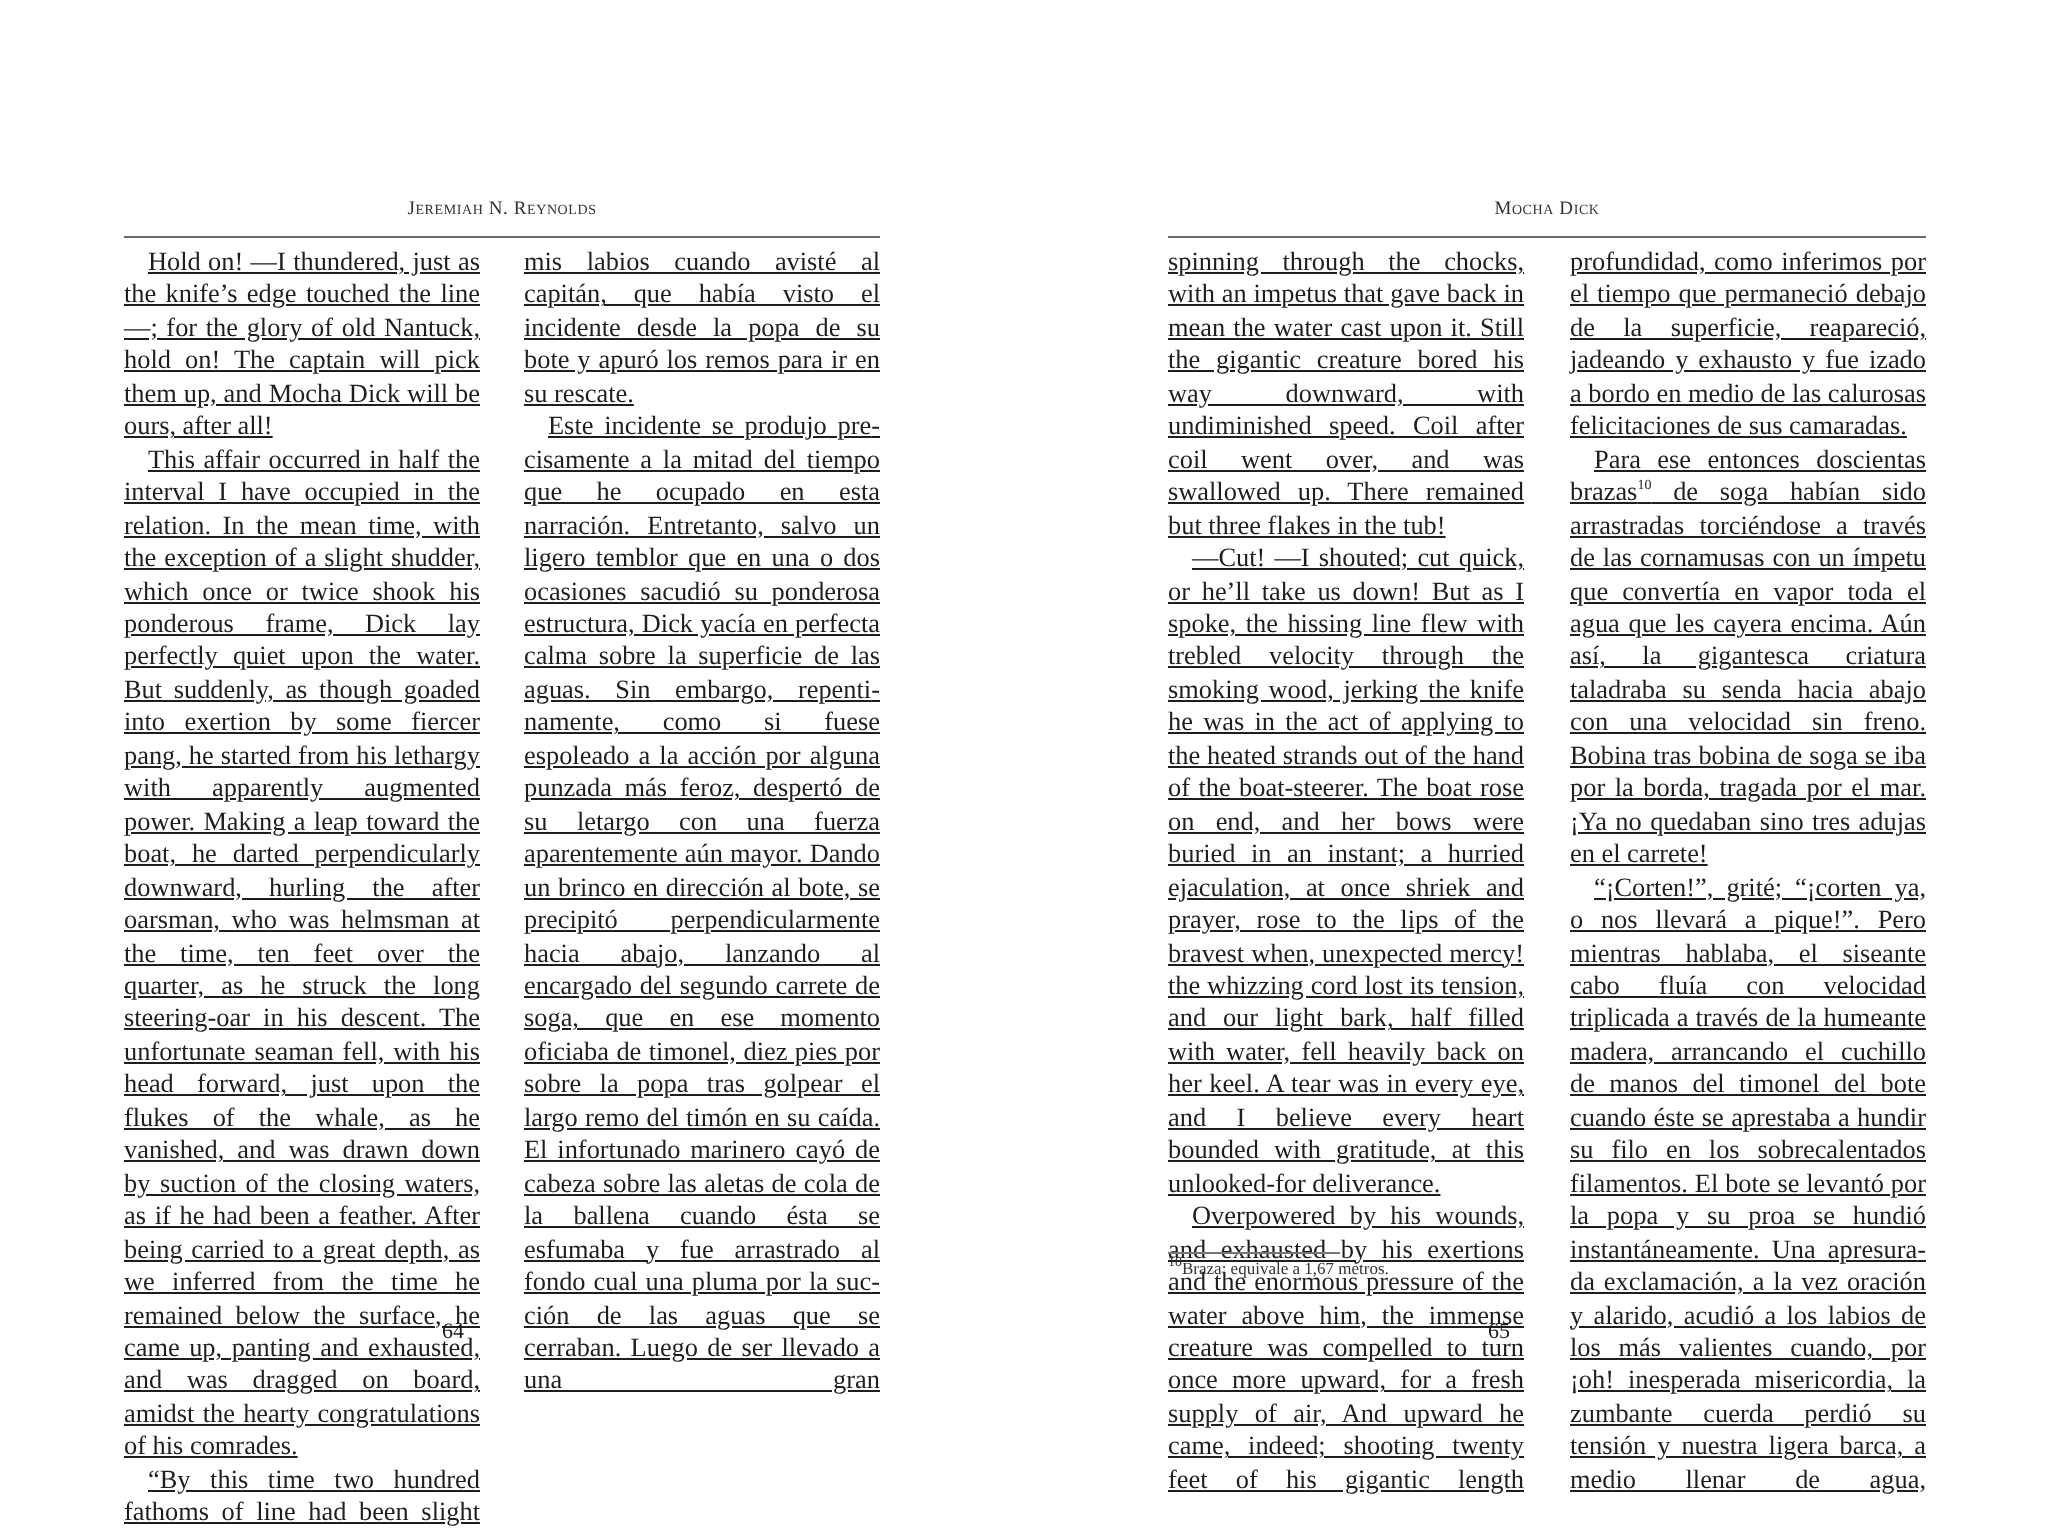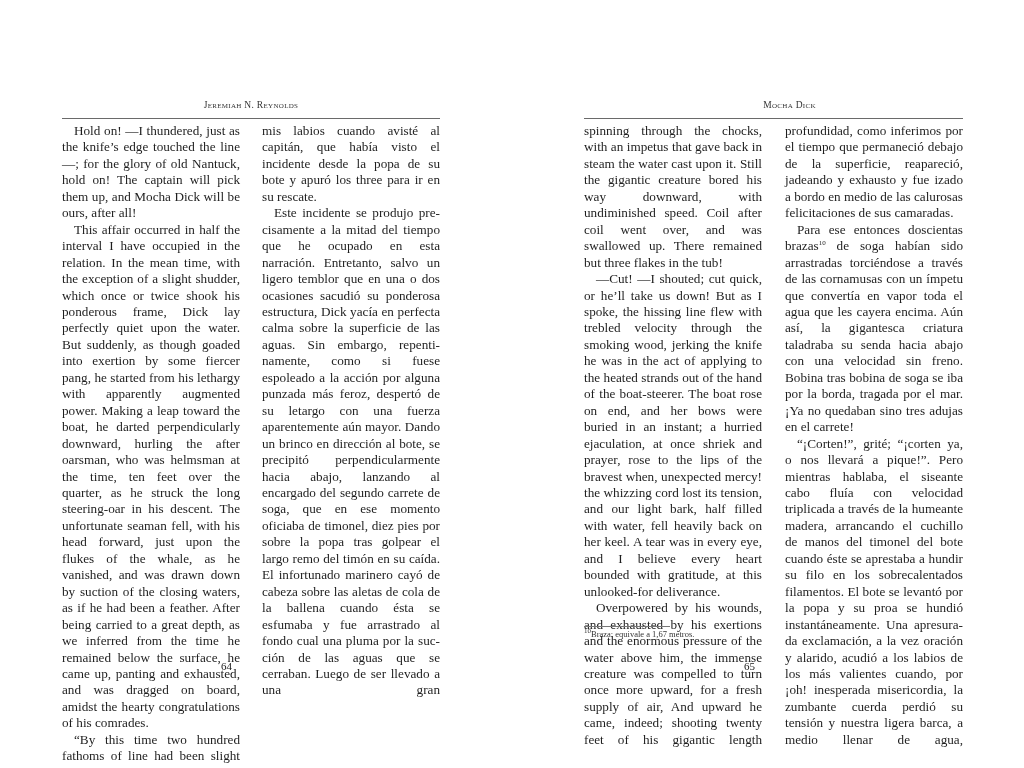--- a/index.html
+++ b/index.html
@@ -5,21 +5,21 @@
   html, body { margin: 0; padding: 0; background: #ffffff; }
   body { width: 1024px; height: 768px; position: relative; overflow: hidden;
          font-family: "Liberation Serif", "DejaVu Serif", serif; color: #1e1e1e; }
   .page { position: absolute; top: 0; height: 636px; }
   .page-left { left: 0; width: 512px; }
   .page-right { left: 512px; width: 512px; }
   .running-head { position: absolute; top: 100px; font-variant: small-caps; font-size: 9.5px;
                   letter-spacing: 0.3px; color: #333; text-align: center; }
   .head-rule { position: absolute; top: 118px; height: 0; border-top: 1px solid #6a6a6a; }
   .col { position: absolute; top: 123px; width: 178px; font-size: 13.2px; line-height: 16.45px;
-         text-align: justify; hyphens: manual; }
+         text-align: justify; hyphens: manual; text-decoration: underline; }
   .col p { margin: 0; text-indent: 12px; }
   .col p.noindent { text-indent: 0; }
   .col p.last-just { text-align-last: justify; }
   .page-number { position: absolute; top: 660px; font-size: 11px; color: #1a1a1a; text-align: left; width: 60px; }
   .fn-rule { position: absolute; top: 626px; left: 72px; width: 86px; border-top: 1px solid #777; }
   .footnote { position: absolute; top: 629px; left: 72px; font-size: 8.5px; color: #333; white-space: nowrap; }
   .footnote sup, .col sup { font-size: 7px; line-height: 0; vertical-align: super; }
 </style>
 </head>
 <body>
@@ -28,33 +28,33 @@
   <div class="running-head" style="left:62px;width:378px;">Jeremiah N. Reynolds</div>
   <div class="head-rule" style="left:62px;width:378px;"></div>
 
   <div class="col" style="left:62px;">
     <p>Hold on! —I thundered, just as the knife’s edge touched the line—; for the glory of old Nantuck, hold on! The captain will pick them up, and Mocha Dick will be ours, after all!</p>
     <p>This affair occurred in half the interval I have occupied in the relation. In the mean time, with the exception of a slight shudder, which once or twice shook his ponderous frame, Dick lay perfectly quiet upon the water. But suddenly, as though goaded into exertion by some fiercer pang, he started from his lethargy with apparently augmented power. Making a leap toward the boat, he darted perpendicularly downward, hurling the after oarsman, who was helmsman at the time, ten feet over the quarter, as he struck the long steering-oar in his descent. The unfortunate seaman fell, with his head forward, just upon the flukes of the whale, as he vanished, and was drawn down by suction of the closing waters, as if he had been a feather. After being carried to a great depth, as we inferred from the time he remained below the surface, he came up, panting and exhausted, and was dragged on board, amidst the hearty congratulations of his comrades.</p>
     <p class="last-just">“By this time two hundred fathoms of line had been slight</p>
   </div>
 
   <div class="col" style="left:262px;">
-    <p class="noindent">mis labios cuando avisté al capitán, que había visto el incidente desde la popa de su bote y apuró los three para ir en su rescate.</p>
+    <p class="noindent">mis labios cuando avisté al capitán, que había visto el incidente desde la popa de su bote y apuró los remos para ir en su rescate.</p>
     <p class="last-just">Este incidente se produjo pre­cisamente a la mitad del tiempo que he ocupado en esta narración. Entretanto, salvo un ligero temblor que en una o dos ocasiones sacudió su ponderosa estructura, Dick yacía en perfecta calma sobre la superficie de las aguas. Sin embargo, repenti­namente, como si fuese espoleado a la acción por alguna punzada más feroz, despertó de su letargo con una fuerza aparentemente aún ma­yor. Dando un brinco en dirección al bote, se precipitó perpendicu­larmente hacia abajo, lanzando al encargado del segundo carrete de soga, que en ese momento oficiaba de timonel, diez pies por sobre la popa tras golpear el largo remo del timón en su caída. El infortunado marinero cayó de cabeza sobre las aletas de cola de la ballena cuando ésta se esfumaba y fue arrastrado al fondo cual una pluma por la suc­ción de las aguas que se cerraban. Luego de ser llevado a una gran</p>
   </div>
 
   <div class="page-number" style="left:221px;">64</div>
 </div>
 
 <div class="page page-right">
-  <div class="running-head" style="left:88px;width:379px;">Mocha Dick</div>
+  <div class="running-head" style="left:72px;width:379px;">Mocha Dick</div>
   <div class="head-rule" style="left:72px;width:379px;"></div>
 
   <div class="col" style="left:72px;">
-    <p class="noindent">spinning through the chocks, with an impetus that gave back in steam the water cast upon it. Still the gigantic creature bored his way downward, with undiminished speed. Coil after coil went over, and was swallowed up. There remained but three flakes in the tub!</p>
+    <p class="noindent">spinning through the chocks, with an impetus that gave back in mean the water cast upon it. Still the gigantic creature bored his way downward, with undiminished speed. Coil after coil went over, and was swallowed up. There remained but three flakes in the tub!</p>
     <p>—Cut! —I shouted; cut quick, or he’ll take us down! But as I spoke, the hissing line flew with trebled velocity through the smoking wood, jerking the knife he was in the act of applying to the heated strands out of the hand of the boat-steerer. The boat rose on end, and her bows were buried in an instant; a hurried ejaculation, at once shriek and prayer, rose to the lips of the bravest when, unexpected mercy! the whizzing cord lost its tension, and our light bark, half filled with water, fell heavily back on her keel. A tear was in every eye, and I believe every heart bounded with gratitude, at this unlooked-for deliverance.</p>
     <p class="last-just">Overpowered by his wounds, and exhausted by his exertions and the enormous pressure of the water above him, the immense creature was compelled to turn once more upward, for a fresh supply of air, And upward he came, indeed; shooting twenty feet of his gigantic length</p>
   </div>
 
   <div class="col" style="left:273px;">
     <p class="noindent">profundidad, como inferimos por el tiempo que permaneció debajo de la superficie, reapareció, jadeando y exhausto y fue izado a bordo en medio de las calurosas felicitaciones de sus camaradas.</p>
     <p><span>Para ese entonces doscientas bra­zas</span><sup>10</sup><span> de soga habían sido arrastradas torciéndose a través de las cornamu­sas con un ímpetu que convertía en vapor toda el agua que les cayera en­cima. Aún así, la gigantesca criatura taladraba su senda hacia abajo con una velocidad sin freno. Bobina tras bobina de soga se iba por la borda, tragada por el mar. ¡Ya no quedaban sino tres adujas en el carrete!</span></p>
     <p class="last-just">“¡Corten!”, grité; “¡corten ya, o nos llevará a pique!”. Pero mientras hablaba, el siseante cabo fluía con velocidad triplicada a través de la humeante madera, arrancando el cuchillo de manos del timonel del bote cuando éste se aprestaba a hundir su filo en los sobrecalenta­dos filamentos. El bote se levantó por la popa y su proa se hundió instantáneamente. Una apresura­da exclamación, a la vez oración y alarido, acudió a los labios de los más valientes cuando, por ¡oh! in­esperada misericordia, la zumbante cuerda perdió su tensión y nuestra ligera barca, a medio llenar de agua,</p>
   </div>
 

